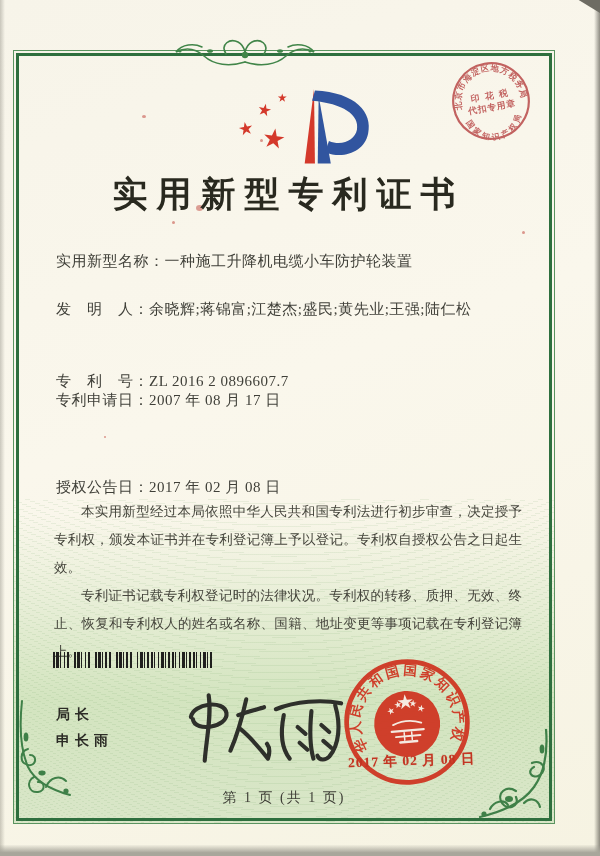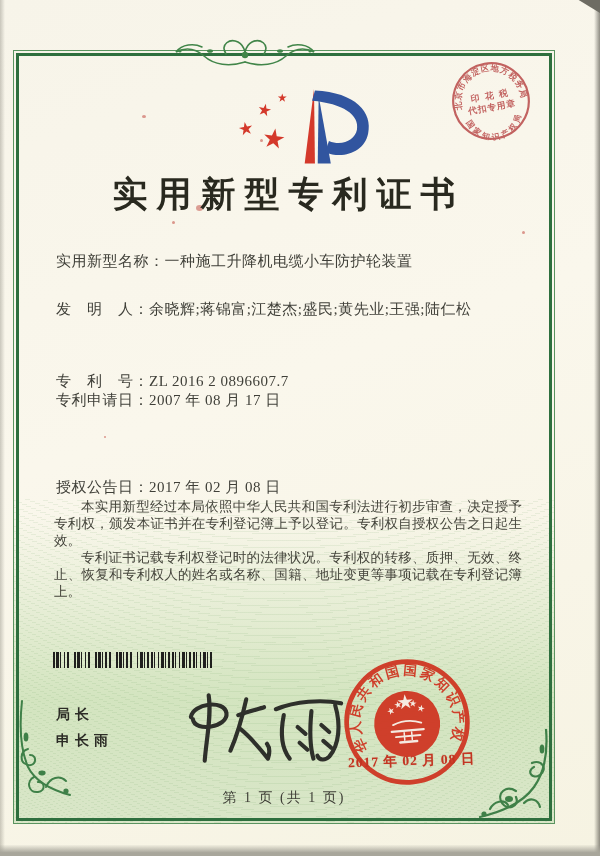--- a/index.html
+++ b/index.html
@@ -38,21 +38,21 @@
   .logo{position:absolute;top:34px;left:calc(50% + 16px);transform:translateX(-50%);width:150px;height:84px;z-index:3;}
   .title{position:absolute;top:120px;left:0;width:100%;text-align:center;
     font-size:35px;font-weight:700;letter-spacing:9px;padding-left:9px;box-sizing:border-box;
     color:#29291f;z-index:4;}
   .field{position:absolute;left:42px;font-size:15px;color:#3f3f38;letter-spacing:.5px;white-space:nowrap;z-index:4;}
   .field .lbl{display:inline-block;}
   .field .val{display:inline-block;}
   .row-0{top:201px;} .row-1{top:249px;} .row-2{top:314px;margin-top:7px;}
   .row-3{top:340px;} .row-4{top:383px;} .row-5{top:427px;}
   .paras{position:absolute;left:40px;top:447px;width:468px;z-index:4;}
-  .paras p{margin:0;text-indent:2em;font-size:13.5px;line-height:17px;text-align:justify;color:#45453c;}
+  .paras p{margin:0;text-indent:2em;font-size:13.5px;line-height:28px;text-align:justify;color:#45453c;}
 
   .barcode{position:absolute;left:39px;top:601px;width:160px;height:16px;z-index:4;
     background:repeating-linear-gradient(90deg,#20201e 0 1.5px,rgba(0,0,0,0) 1.5px 3px,#20201e 3px 5.5px,rgba(0,0,0,0) 5.5px 7px,#20201e 7px 7.8px,rgba(0,0,0,0) 7.8px 10.5px);}
   .officer{position:absolute;left:42px;top:651px;z-index:4;color:#2c2c26;
     font-size:14px;font-weight:700;letter-spacing:5px;line-height:26px;}
   .signature{position:absolute;left:167px;top:636px;width:168px;height:80px;z-index:5;}
 
   .seal{position:absolute;left:327px;top:605px;width:132px;height:132px;z-index:6;
     transform:rotate(-5deg);opacity:.95;}
   .date-stamp{position:absolute;left:334px;top:701px;z-index:7;

